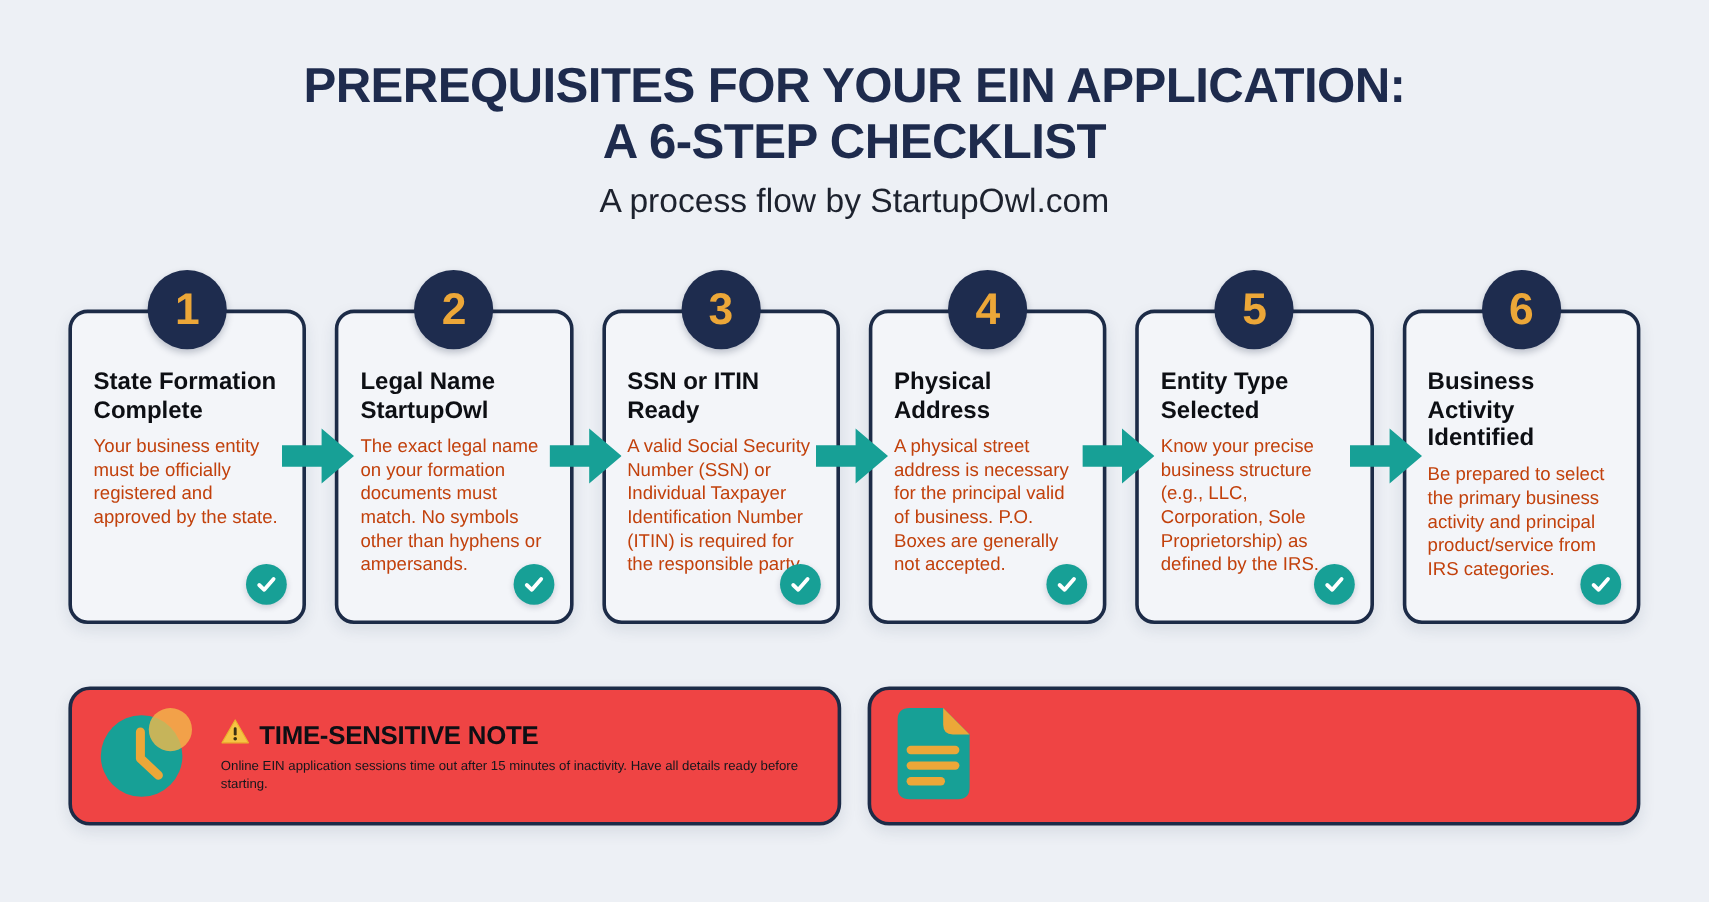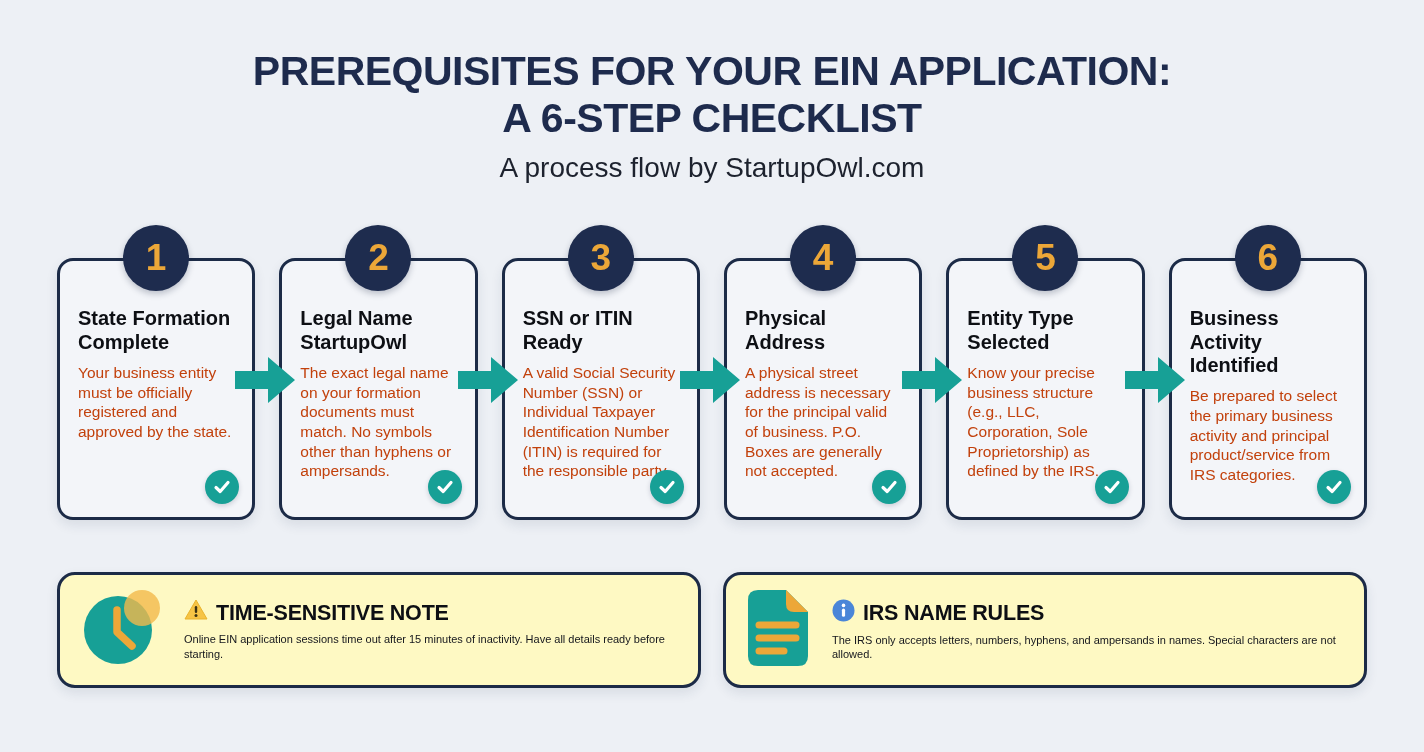--- a/index.html
+++ b/index.html
@@ -76,21 +76,21 @@
   }
 
   
   .notes-row{
     margin:52px 57px 0 57px;
     display:flex;gap:22px;
   }
   .note-card{
     flex:1;
     height:116px;
-    background:#fef9c3;
+    background:#ef4444;
     border:3px solid #1c2b47;
     border-radius:18px;
     box-sizing:border-box;
     display:flex;align-items:center;
     padding:0 24px 0 20px;
     gap:20px;
     box-shadow:0 5px 12px rgba(30,45,80,0.10);
   }
   .note-icon{flex:0 0 auto;}
   .note-text{flex:1;}
@@ -241,30 +241,17 @@
     <div class="note-card">
       <span class="note-icon">
         <svg width="66" height="82" viewBox="0 0 66 82">
           <path d="M12 3 H40 L62 25 V69 Q62 79 52 79 H12 Q2 79 2 69 V13 Q2 3 12 3 Z" fill="#17a096"></path>
           <path d="M40 3 L62 25 H48 Q40 25 40 17 Z" fill="#eca738"></path>
           <line x1="13" y1="38" x2="50" y2="38" stroke="#eca738" stroke-width="7" stroke-linecap="round"></line>
           <line x1="13" y1="51" x2="50" y2="51" stroke="#eca738" stroke-width="7" stroke-linecap="round"></line>
           <line x1="13" y1="64" x2="38" y2="64" stroke="#eca738" stroke-width="7" stroke-linecap="round"></line>
         </svg>
       </span>
-      <div class="note-text">
-        <h3 class="note-heading">
-          <span>
-            <svg width="23" height="23" viewBox="0 0 23 23">
-              <circle cx="11.5" cy="11.5" r="11" fill="#4a86d8"></circle>
-              <circle cx="11.5" cy="6.4" r="1.8" fill="#ffffff"></circle>
-              <rect x="9.9" y="9.6" width="3.2" height="8.2" rx="1.6" fill="#ffffff"></rect>
-            </svg>
-          </span>
-          <span>IRS NAME RULES</span>
-        </h3>
-        <p class="note-body">The IRS only accepts letters, numbers, hyphens, and ampersands in names. Special characters are not allowed.</p>
-      </div>
     </div>
 
   </div>
 
 </div>
 
 </body></html>

